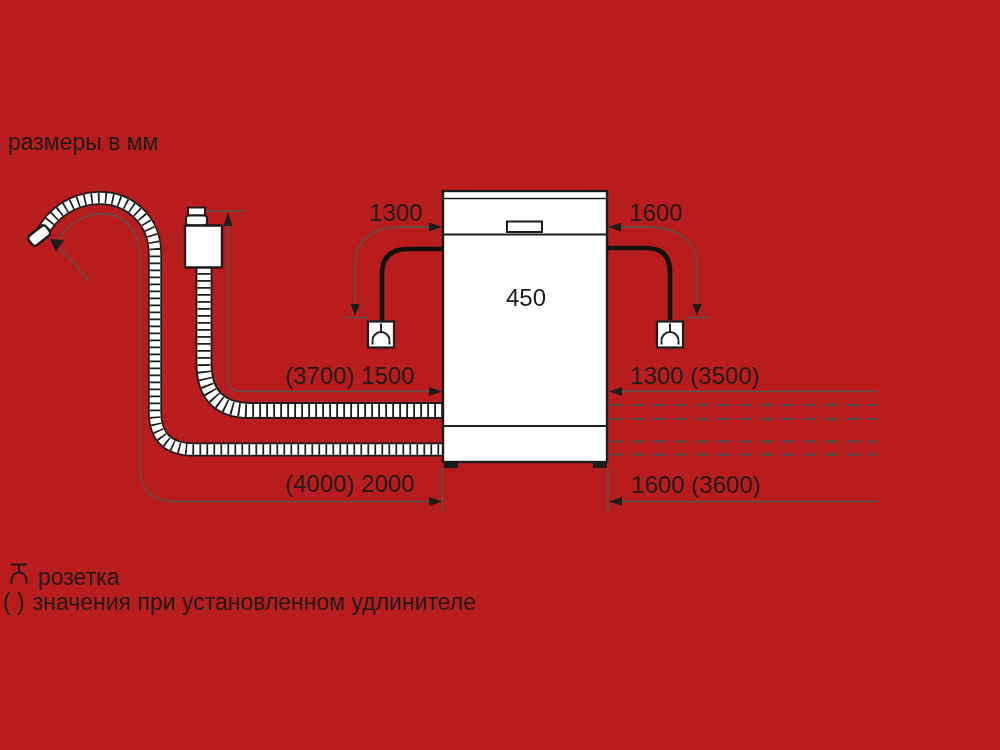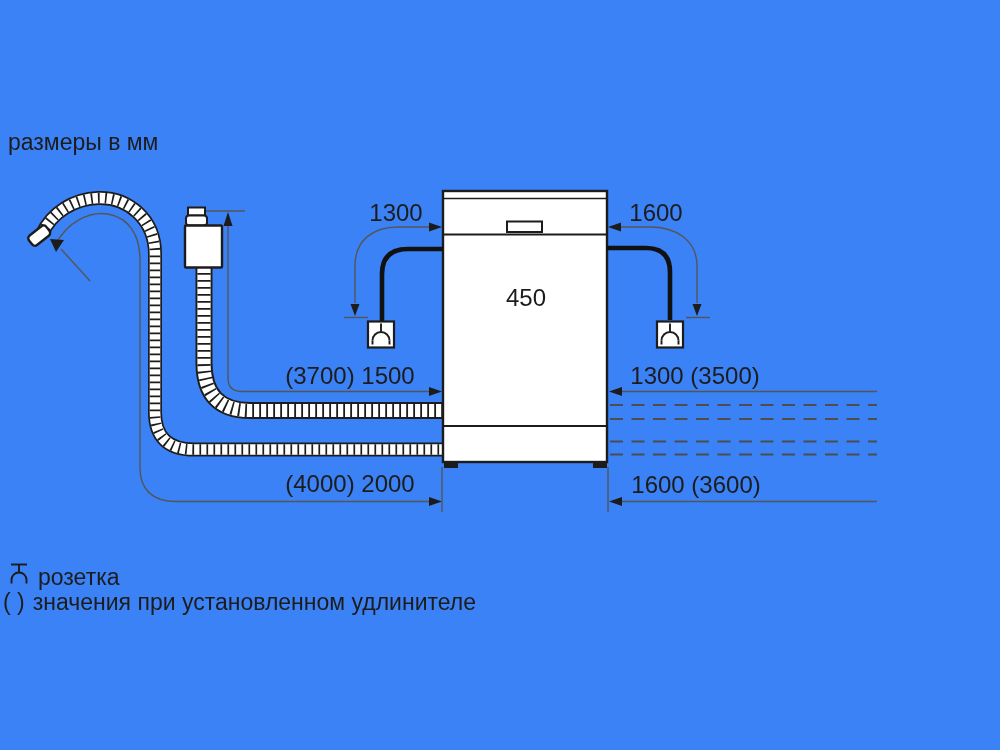--- a/index.html
+++ b/index.html
@@ -1,17 +1,17 @@
 <!DOCTYPE html>
 <html><head>
 <meta charset="utf-8">
 <style>
   html,body{margin:0;padding:0;background:#fff;}
   #stage{
-    position:relative;width:1000px;height:750px;background:#3b82f6;overflow:hidden;
+    position:relative;width:1000px;height:750px;background:#b91c1c;overflow:hidden;
     font-family:"Liberation Sans", sans-serif;
   }
   svg text{
     font-family:"Liberation Sans", sans-serif;
     fill:#1c1c1c;
   }
   .dim-label{font-size:24px;}
   .title-label{font-size:23px;}
   .legend-label{font-size:23px;}
 </style>

